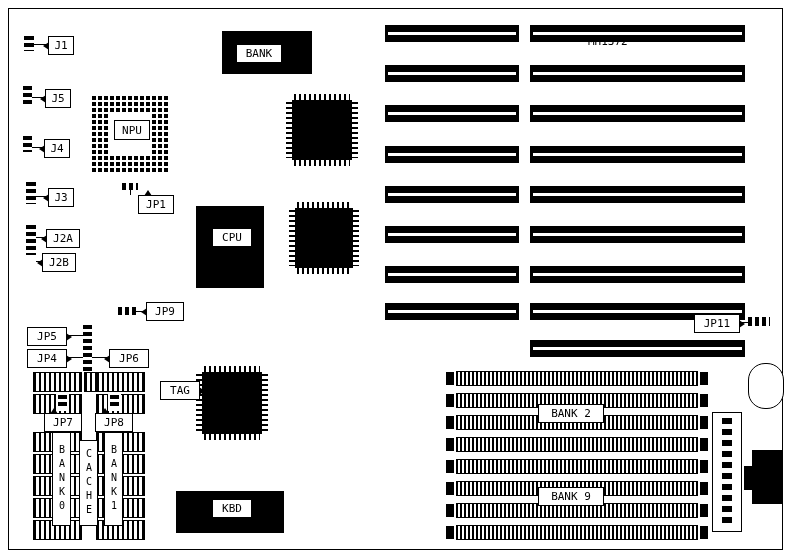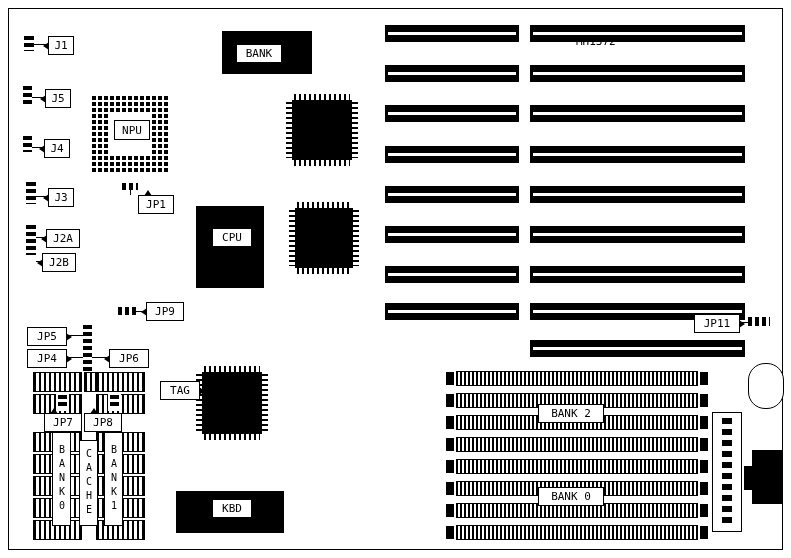--- a/index.html
+++ b/index.html
@@ -35,21 +35,21 @@
   .pt-r::after{content:"";position:absolute;left:100%;top:50%;transform:translateY(-50%);
                border-top:4px solid transparent;border-bottom:4px solid transparent;border-left:6px solid #000;}
   .pt-t::before{content:"";position:absolute;bottom:100%;left:5px;
                 border-left:4px solid transparent;border-right:4px solid transparent;border-bottom:6px solid #000;}
 </style>
 </head>
 <body>
 
 <div id="board-outline"></div>
 
-<div class="plain" style="left:576px;top:35px;text-align:center;">MH1372</div>
+<div class="plain" style="left:588px;top:35px;text-align:center;">MH1372</div>
 
 <div class="ph-v" style="left:24px;top:36px;width:10px;height:15px;"></div>
 <div class="wire" style="left:34px;top:44px;width:14px;height:1px;"></div>
 <div class="label-box pt-l" style="left:48px;top:36px;width:24px;">J1</div>
 
 <div class="ph-v" style="left:23px;top:86px;width:9px;height:20px;"></div>
 <div class="wire" style="left:32px;top:97px;width:13px;height:1px;"></div>
 <div class="label-box pt-l" style="left:45px;top:89px;width:24px;">J5</div>
 
 <div class="ph-v" style="left:23px;top:136px;width:9px;height:16px;"></div>
@@ -112,37 +112,37 @@
   <div class="plft"></div>
   <div class="prgt"></div>
 </div>
 <div class="label-box pt-r" style="left:160px;top:381px;width:38px;">TAG</div>
 
 <div class="ph-v" style="left:56px;top:393px;width:9px;height:14px;border:2px solid #fff;"></div>
 <div class="wire" style="left:60px;top:407px;width:1px;height:6px;"></div>
 <div class="label-box pt-t" style="left:44px;top:413px;width:36px;">JP7</div>
 <div class="ph-v" style="left:108px;top:393px;width:9px;height:14px;border:2px solid #fff;"></div>
 <div class="wire" style="left:112px;top:407px;width:1px;height:6px;"></div>
-<div class="label-box pt-t" style="left:84px;top:413px;width:36px;">JP8</div>
+<div class="label-box pt-t" style="left:95px;top:413px;width:36px;">JP8</div>
 
 <div class="dip" style="left:84px;top:372px;width:10px;height:18px;"></div>
 
 <div class="vlabel" style="left:52px;top:432px;width:17px;height:92px;">BANK0</div>
 <div class="vlabel" style="left:79px;top:440px;width:17px;height:84px;">CACHE</div>
 <div class="vlabel" style="left:104px;top:432px;width:17px;height:92px;">BANK1</div>
 
 <div class="chip" style="left:176px;top:491px;width:108px;height:42px;"></div>
 <div class="label-box" style="left:212px;top:499px;width:38px;">KBD</div>
 
 <div class="label-box pt-r" style="left:694px;top:314px;width:44px;">JP11</div>
 <div class="wire" style="left:738px;top:322px;width:10px;height:1px;"></div>
 <div class="ph-h" style="left:748px;top:317px;width:22px;height:9px;"></div>
 
 <div class="label-box" style="left:538px;top:404px;width:64px;">BANK 2</div>
-<div class="label-box" style="left:538px;top:487px;width:64px;">BANK 0</div>
+<div class="label-box" style="left:538px;top:487px;width:64px;">BANK 9</div>
 
 <div class="outline-box" style="left:748px;top:363px;width:34px;height:44px;border-radius:17px;"></div>
 <div class="outline-box" style="left:712px;top:412px;width:28px;height:118px;">
   <div style="position:absolute;left:9px;top:5px;width:10px;bottom:5px;background:repeating-linear-gradient(180deg,#000 0 6px,transparent 6px 11px);"></div>
 </div>
 <div class="chip" style="left:752px;top:450px;width:30px;height:54px;"></div>
 <div class="chip" style="left:744px;top:466px;width:8px;height:24px;"></div>
 
 <div class="pga-pin" style="left: 92px; top: 96px;"></div>
 <div class="pga-pin" style="left: 98px; top: 96px;"></div>

